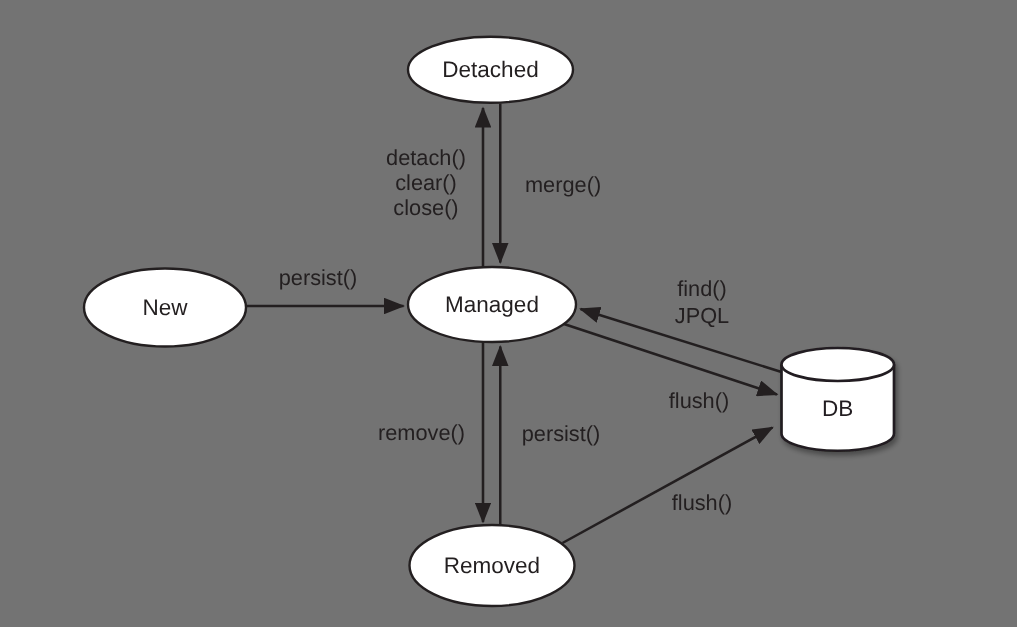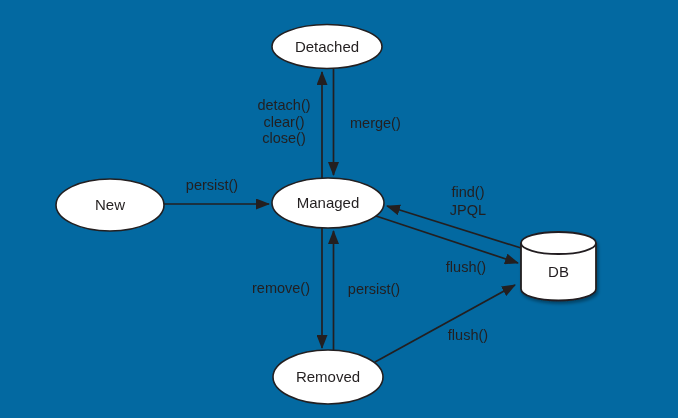--- a/index.html
+++ b/index.html
@@ -4,21 +4,21 @@
 <style>
   html, body {
     margin: 0;
     padding: 0;
     background: #ffffff;
   }
   .canvas {
     position: relative;
     width: 678px;
     height: 418px;
-    background: #0369a1;
+    background: #737373;
     font-family: "Liberation Sans", "DejaVu Sans", sans-serif;
     overflow: hidden;
   }
   svg { display: block; }
   .state-ellipse {
     fill: #ffffff;
     stroke: #231f20;
     stroke-width: 1.6;
   }
   .edge {

